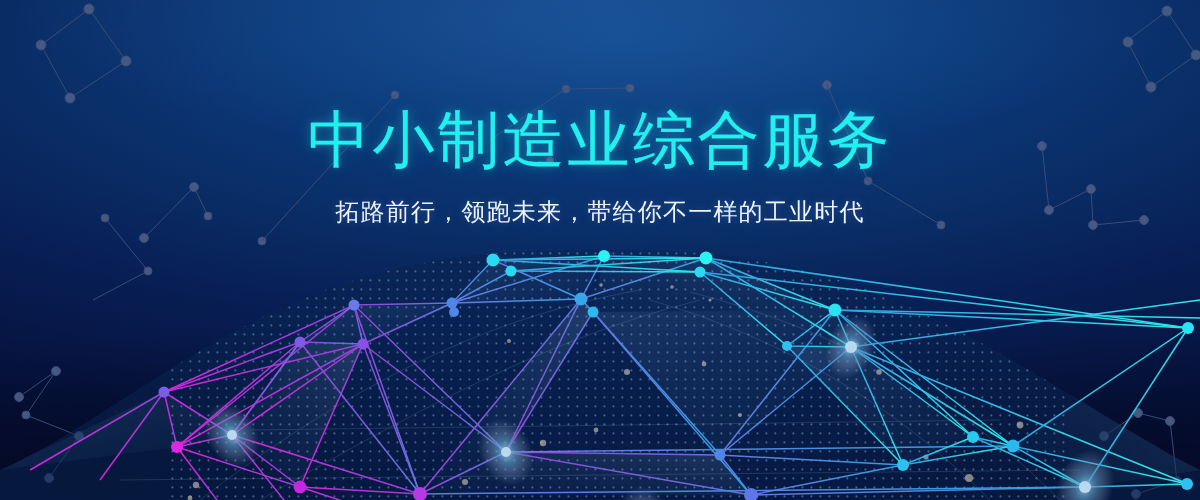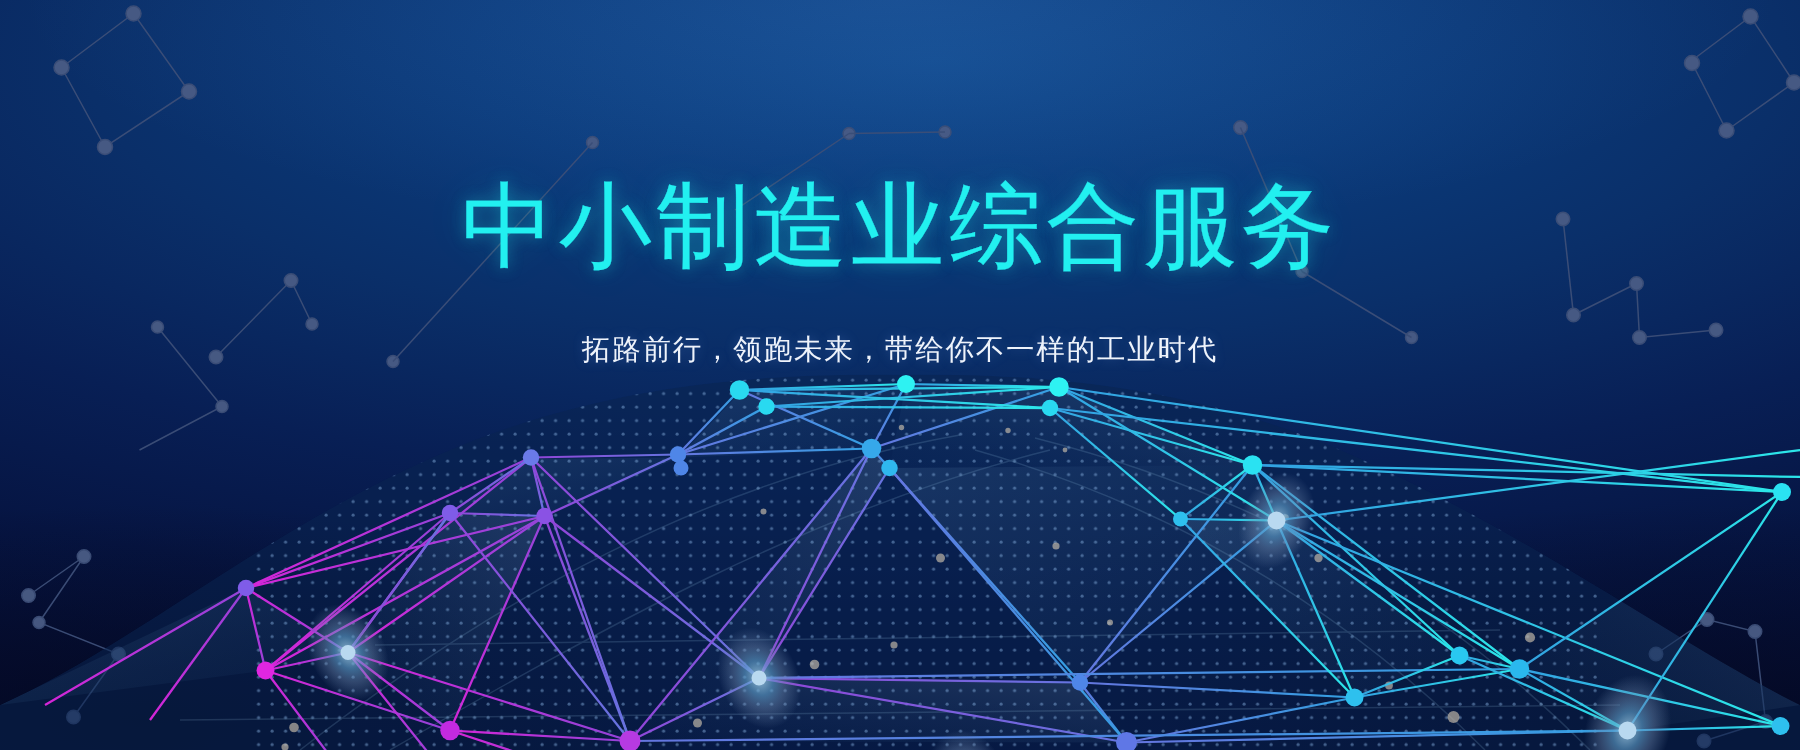--- a/index.html
+++ b/index.html
@@ -22,34 +22,34 @@
       radial-gradient(46% 40% at 8% 96%, rgba(4,8,30,.75) 0%, rgba(4,8,30,0) 72%),
       radial-gradient(46% 40% at 94% 96%, rgba(4,8,30,.7) 0%, rgba(4,8,30,0) 72%);
     mix-blend-mode:normal;
   }
   #text-block{
     position:absolute;left:0;right:0;top:0;
     text-align:center;
     z-index:40;
   }
   #hero-title{
-    margin:16px;
+    margin:4px;
     padding-top:104px;
     font-size:62px;
     line-height:1.04;
     letter-spacing:3px;
     font-weight:400;
     color:#22f0f0;
     text-shadow:0 0 10px rgba(34,240,240,.35),0 0 26px rgba(34,240,240,.18);
     -webkit-text-stroke:0.2px #22f0f0;
   }
   #hero-subtitle{
     margin:0;
     padding-top:20px;
-    font-size:19px;
+    font-size:24px;
     letter-spacing:1.2px;
     font-weight:400;
     color:#eef3fb;
     text-shadow:0 0 8px rgba(120,170,255,.3);
   }
   svg{display:block;position:absolute;left:0;top:0;}
   #dome{z-index:20;}
   #constellations{z-index:10;}
   #dots-layer{z-index:15;}
 </style>

